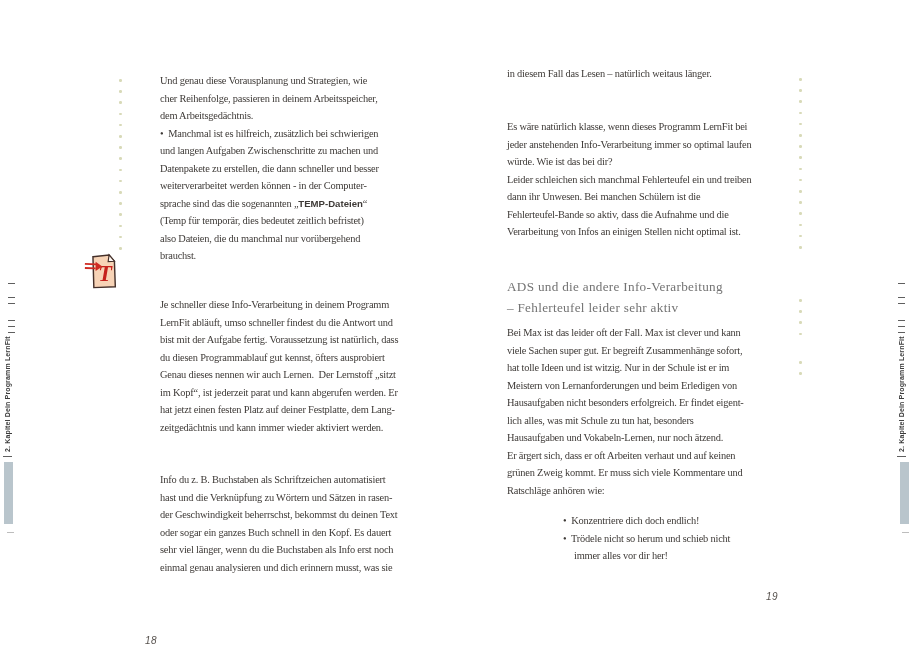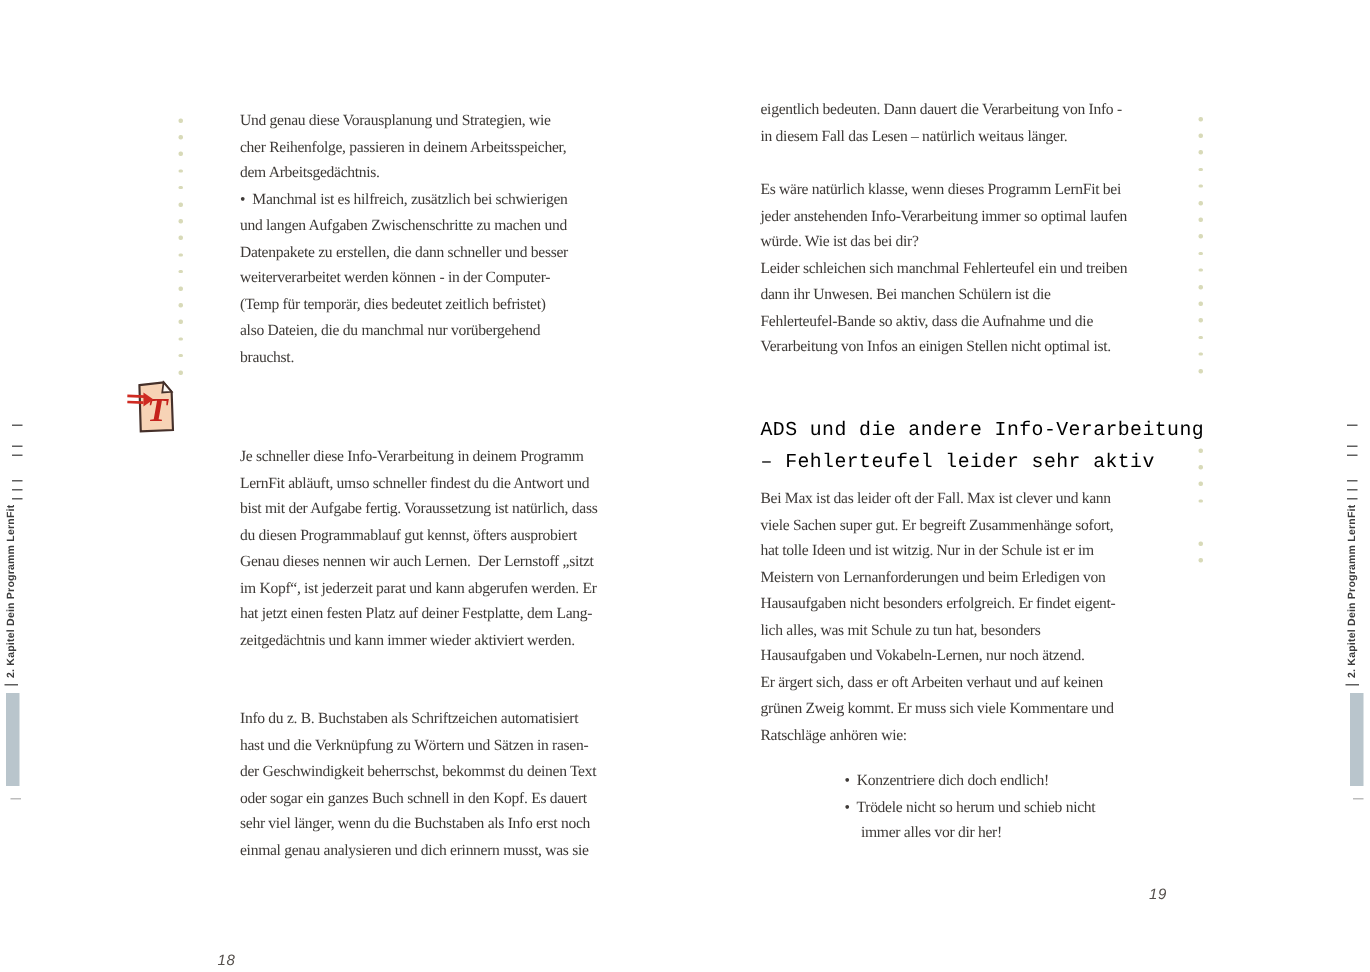--- a/index.html
+++ b/index.html
@@ -6,22 +6,22 @@
   .spread{position:relative;width:913px;height:648px;background:#ffffff;overflow:hidden;
           font-family:"Liberation Serif",serif;color:#3e3a37;}
 
   
   .tcol{position:absolute;}
   .tline{font-size:10.4px;line-height:17.5px;letter-spacing:-0.2px;white-space:pre;}
   .tline .mono{font-family:"Liberation Sans",sans-serif;font-weight:700;font-size:9.6px;letter-spacing:0;}
   .tline.ind{padding-left:11px;}
 
   
-  .heading{position:absolute;left:507px;top:277px;font-family:Liberation Mono, monospace;
-           font-size:13.2px;line-height:20.5px;letter-spacing:0.3px;color:#000000;}
+  .heading{position:absolute;left:507px;top:277px;font-family:Liberation Serif, serif;
+           font-size:13.2px;line-height:20.5px;letter-spacing:0.3px;color:#737373;}
 
   
   .bullets{position:absolute;left:563px;top:512px;}
 
   
   .dotcol{position:absolute;width:3px;}
   .dot{width:2.6px;height:2.6px;border-radius:50%;background:#d8dab8;position:absolute;}
 
   
   .markgroup{position:absolute;}
@@ -137,20 +137,21 @@
   </div>
 
   <div class="tcol" style="left:160px;top:72px;width:258px;">
       <div class="tline">Und genau diese Vorausplanung und Strategien, wie</div>
       <div class="tline">cher Reihenfolge, passieren in deinem Arbeitsspeicher,</div>
       <div class="tline">dem Arbeitsgedächtnis.</div>
       <div class="tline">•  Manchmal ist es hilfreich, zusätzlich bei schwierigen</div>
       <div class="tline">und langen Aufgaben Zwischenschritte zu machen und</div>
       <div class="tline">Datenpakete zu erstellen, die dann schneller und besser</div>
       <div class="tline">weiterverarbeitet werden können - in der Computer-</div>
+      <div class="tline"><span>sprache sind das die sogenannten „</span><span class="mono">TEMP-Dateien</span><span>“</span></div>
       <div class="tline">(Temp für temporär, dies bedeutet zeitlich befristet)</div>
       <div class="tline">also Dateien, die du manchmal nur vorübergehend</div>
       <div class="tline">brauchst.</div>
     </div>
   <div class="tcol" style="left:160px;top:296px;width:258px;">
       <div class="tline">Je schneller diese Info-Verarbeitung in deinem Programm</div>
       <div class="tline">LernFit abläuft, umso schneller findest du die Antwort und</div>
       <div class="tline">bist mit der Aufgabe fertig. Voraussetzung ist natürlich, dass</div>
       <div class="tline">du diesen Programmablauf gut kennst, öfters ausprobiert</div>
       <div class="tline">Genau dieses nennen wir auch Lernen.  Der Lernstoff „sitzt</div>
@@ -162,21 +163,20 @@
       <div class="tline">Info du z. B. Buchstaben als Schriftzeichen automatisiert</div>
       <div class="tline">hast und die Verknüpfung zu Wörtern und Sätzen in rasen-</div>
       <div class="tline">der Geschwindigkeit beherrschst, bekommst du deinen Text</div>
       <div class="tline">oder sogar ein ganzes Buch schnell in den Kopf. Es dauert</div>
       <div class="tline">sehr viel länger, wenn du die Buchstaben als Info erst noch</div>
       <div class="tline">einmal genau analysieren und dich erinnern musst, was sie</div>
     </div>
   <div class="pagenum" style="left:145px;margin-top:44px;">18</div>
 
   <div class="tcol" style="left:507px;top:65px;width:258px;">
-      <div class="tline">eigentlich bedeuten. Dann dauert die Verarbeitung von Info -</div>
       <div class="tline">in diesem Fall das Lesen – natürlich weitaus länger.</div>
     </div>
   <div class="tcol" style="left:507px;top:118px;width:258px;">
       <div class="tline">Es wäre natürlich klasse, wenn dieses Programm LernFit bei</div>
       <div class="tline">jeder anstehenden Info-Verarbeitung immer so optimal laufen</div>
       <div class="tline">würde. Wie ist das bei dir?</div>
       <div class="tline">Leider schleichen sich manchmal Fehlerteufel ein und treiben</div>
       <div class="tline">dann ihr Unwesen. Bei manchen Schülern ist die</div>
       <div class="tline">Fehlerteufel-Bande so aktiv, dass die Aufnahme und die</div>
       <div class="tline">Verarbeitung von Infos an einigen Stellen nicht optimal ist.</div>

